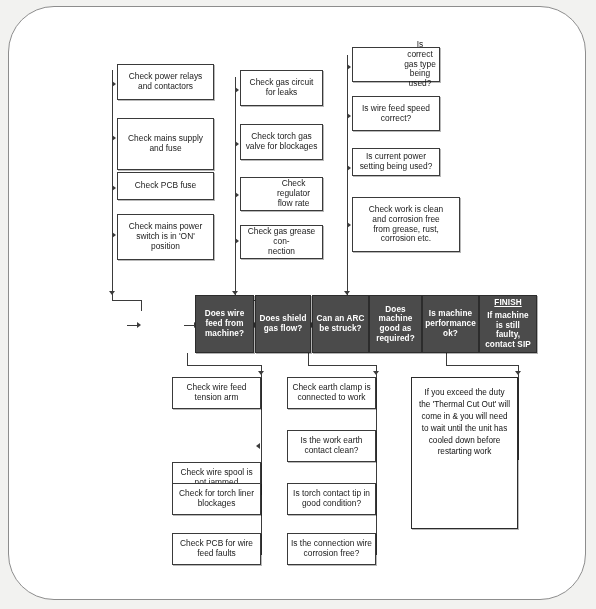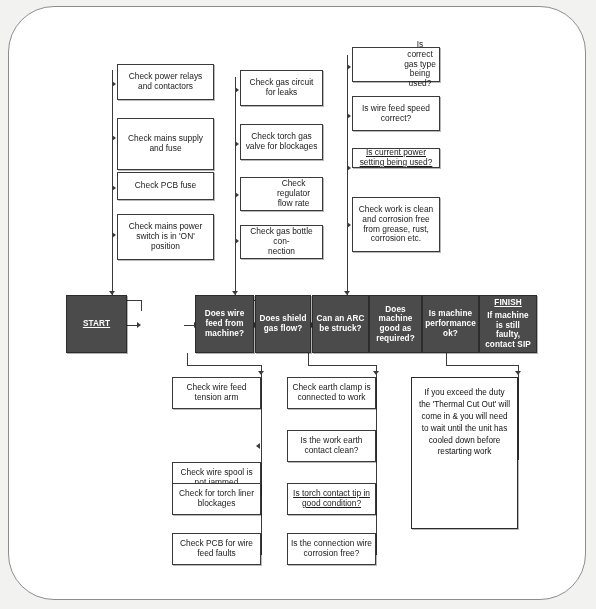--- a/index.html
+++ b/index.html
@@ -158,23 +158,20 @@
 
     <div class="ln h" style="left:349px;top:318px;width:11px;"></div>
     <div class="arw r" style="left:359px;top:314.8px;"></div>
 
     <div class="ln h" style="left:402px;top:318px;width:11px;"></div>
     <div class="arw r" style="left:412px;top:314.8px;"></div>
 
     <div class="ln h" style="left:459px;top:318px;width:11px;"></div>
     <div class="arw r" style="left:469px;top:314.8px;"></div>
 
-    <div class="box dark" style="left:57px;top:288px;width:61px;height:58px;">
-      <span class="t u">START</span>
-    </div>
 
 
     <div class="box dark" style="left:186px;top:288px;width:59px;height:58px;">
       <span class="t" style="white-space: pre-line;">Does wire
 feed from
 machine?</span>
     </div>
 
     <div class="box dark" style="left:246px;top:288px;width:56px;height:58px;">
       <span class="t" style="white-space: pre-line;">Does shield
@@ -229,37 +226,37 @@
     </div>
     <div class="box light" style="left:231px;top:117px;width:83px;height:36px;">
       <span class="t" style="white-space: pre-line;">Check torch gas
 valve for blockages</span>
     </div>
     <div class="box light" style="left:231px;top:170px;width:83px;height:34px;">
       <span class="t" style="white-space: pre-line; margin-left: 24px;">Check regulator
 flow rate</span>
     </div>
     <div class="box light" style="left:231px;top:218px;width:83px;height:34px;">
-      <span class="t" style="white-space: pre-line;">Check gas bottle con-
+      <span class="t" style="white-space: pre-line;">Check gas grease con-
 nection</span>
     </div>
 
     <div class="box light" style="left:343px;top:40px;width:88px;height:35px;padding-left:48px;">
       <span class="t" style="white-space: pre-line;">Is correct gas type
 being used?</span>
     </div>
     <div class="box light" style="left:343px;top:89px;width:88px;height:35px;">
       <span class="t" style="white-space: pre-line;">Is wire feed speed
 correct?</span>
     </div>
-    <div class="box light" style="left:343px;top:141px;width:88px;height:20px;text-decoration:underline;">
+    <div class="box light" style="left:343px;top:141px;width:88px;height:28px;">
       <span class="t" style="white-space: pre-line;">Is current power
 setting being used?</span>
     </div>
-    <div class="box light" style="left:343px;top:190px;width:88px;height:55px;justify-content:center;">
+    <div class="box light" style="left:343px;top:190px;width:108px;height:55px;justify-content:center;">
       <span class="t" style="white-space: pre-line;">Check work is clean
 and corrosion free
 from grease, rust,
 corrosion etc.</span>
     </div>
 
     <div class="box light" style="left:163px;top:370px;width:89px;height:32px;">
       <span class="t" style="white-space: pre-line;">Check wire feed
 tension arm</span>
     </div>
@@ -278,21 +275,21 @@
 
     <div class="box light" style="left:278px;top:370px;width:89px;height:32px;">
       <span class="t" style="white-space: pre-line;">Check earth clamp is
 connected to work</span>
     </div>
     <div class="box light" style="left:278px;top:423px;width:89px;height:32px;">
       <span class="t" style="white-space: pre-line;">Is the work earth
 contact clean?</span>
     </div>
     <div class="box light" style="left:278px;top:476px;width:89px;height:32px;">
-      <span class="t" style="white-space: pre-line; text-decoration: underline;">Is torch contact tip in
+      <span class="t" style="white-space: pre-line;">Is torch contact tip in
 good condition?</span>
     </div>
     <div class="box light" style="left:278px;top:526px;width:89px;height:32px;">
       <span class="t" style="white-space: pre-line;">Is the connection wire
 corrosion free?</span>
     </div>
 
     <div class="box remember" style="left:402px;top:370px;width:107px;height:152px;">
       <span class="bd">If you exceed the duty the 'Thermal Cut Out' will come in &amp; you will need to wait until the unit has cooled down before restarting work</span>
     </div>

